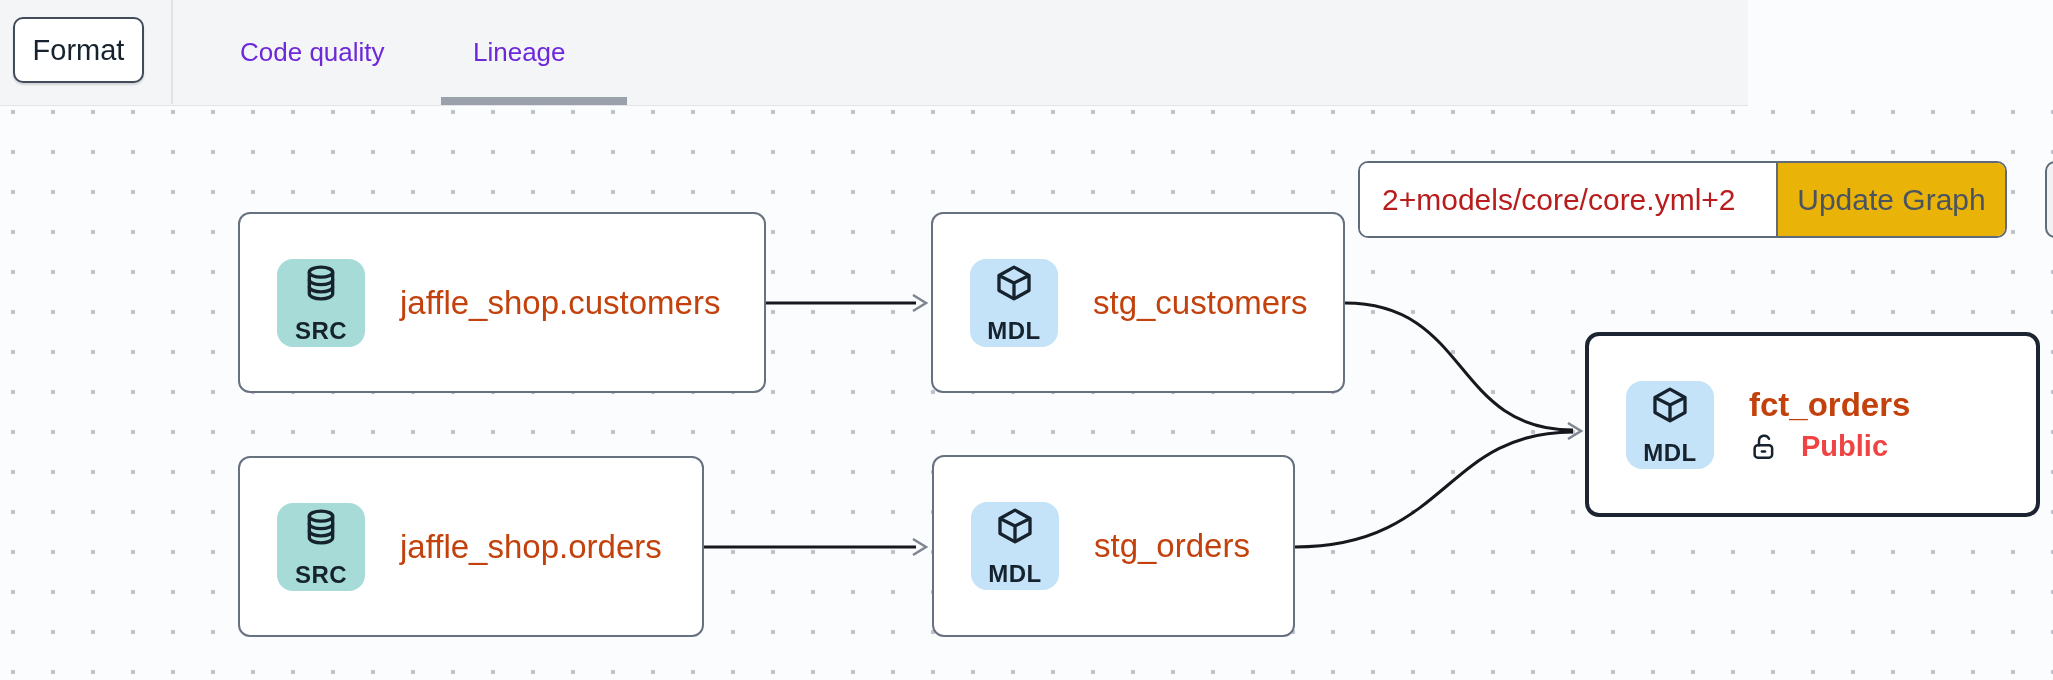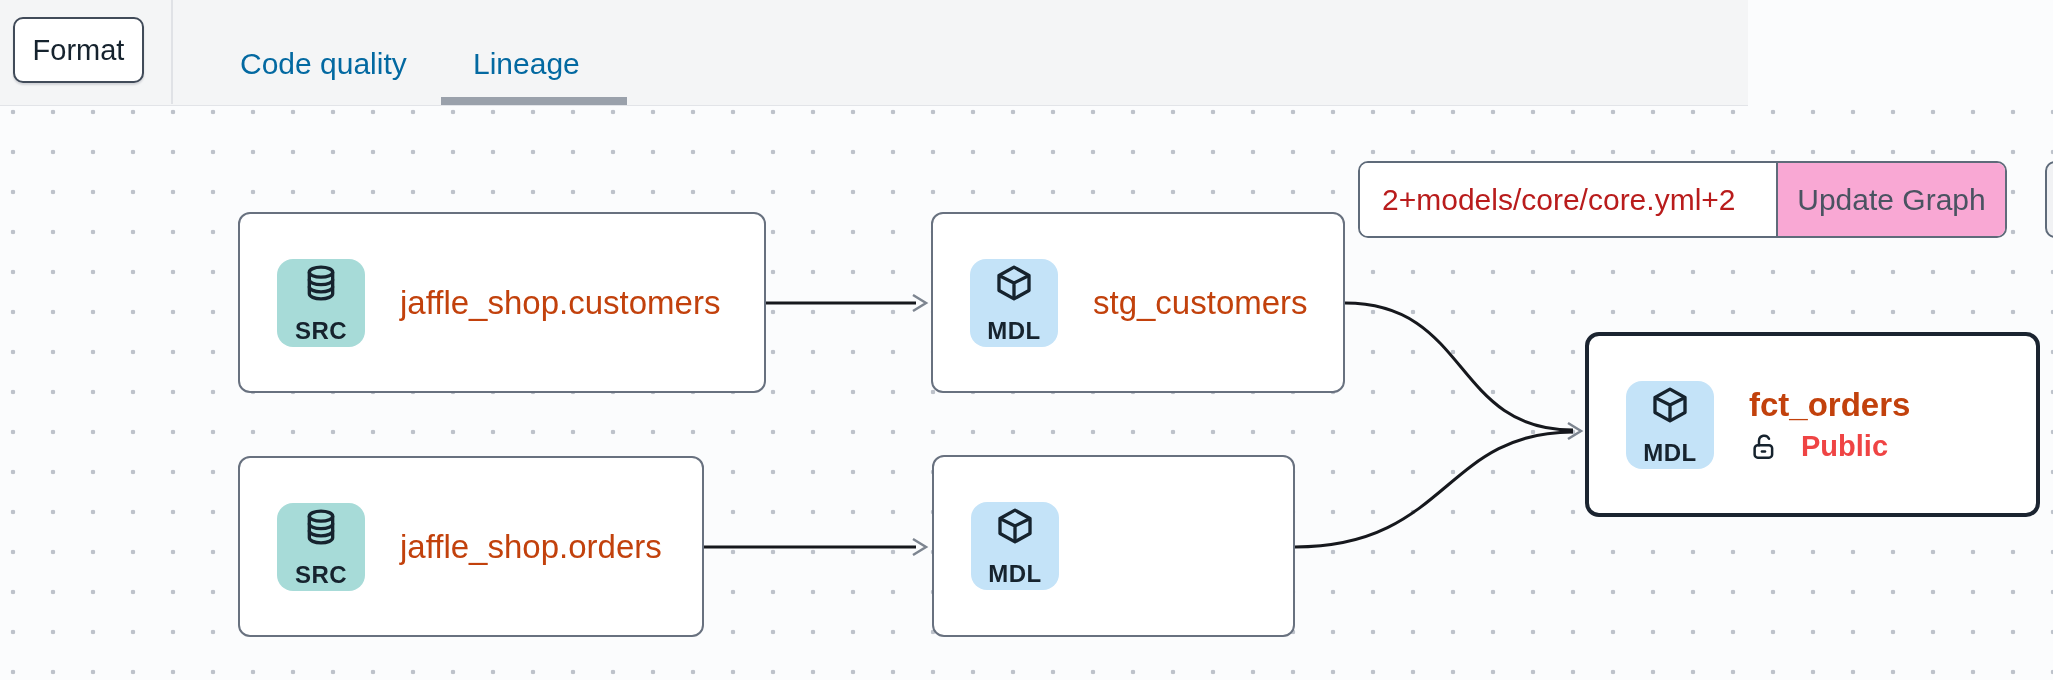--- a/index.html
+++ b/index.html
@@ -20,22 +20,22 @@
     position:absolute;left:13px;top:17px;width:131px;height:66px;
     background:#ffffff;border:2px solid #414b59;border-radius:10px;
     font-family:inherit;font-size:29px;color:#16232e;
     display:flex;align-items:center;justify-content:center;
     box-shadow:0 2px 2px rgba(20,30,45,.15);cursor:pointer;box-sizing:border-box;
   }
   .topbar-divider{
     position:absolute;left:171px;top:0;width:2px;height:104px;background:#e0e2e6;
   }
   .tab{
-    position:absolute;top:12px;height:104px;display:flex;align-items:center;
-    font-size:30px;color:#0369a1;cursor:pointer;
+    position:absolute;top:0;height:104px;display:flex;align-items:center;
+    font-size:26px;color:#6d28d9;cursor:pointer;
   }
   .tab.code{left:240px;}
   .tab.lineage{left:473px;}
   .tab-underline{
     position:absolute;left:441px;bottom:0;width:186px;height:8px;background:#9aa1ab;
   }
 
   
   .canvas{
     position:absolute;top:106px;left:0;width:2053px;height:574px;
@@ -73,21 +73,21 @@
   .selector-group{
     position:absolute;left:1358px;top:161px;height:77px;width:649px;
     display:flex;border:2px solid #5f6b7a;border-radius:10px;
     overflow:hidden;background:#ffffff;box-sizing:border-box;z-index:4;
   }
   .selector-input{
     width:416px;border:none;outline:none;font-family:inherit;
     font-size:30px;color:#b91c1c;padding:0 22px;background:#ffffff;box-sizing:border-box;
   }
   .update-btn{
-    flex:1;border:none;border-left:2px solid #5f6b7a;background:#f9a8d4;
+    flex:1;border:none;border-left:2px solid #5f6b7a;background:#eab308;
     font-family:inherit;font-size:30px;color:#4a5361;cursor:pointer;
   }
   .partial-btn{
     position:absolute;left:2045px;top:161px;width:40px;height:77px;
     background:#f1f2f4;border:2px solid #5f6b7a;border-radius:10px 0 0 10px;
     box-sizing:border-box;z-index:4;
   }
 </style>
 </head>
 <body>
@@ -152,20 +152,21 @@
   </div>
 
   <div class="node" style="left:932px;top:455px;width:363px;height:182px;">
     <div class="badge mdl">
       <svg viewBox="0 0 24 24" fill="none" stroke-width="2" stroke-linejoin="round">
         <path d="M12 2.5 L21 7.5 V16.5 L12 21.5 L3 16.5 V7.5 Z"></path>
         <path d="M3 7.5 L12 12 L21 7.5 M12 12 V21.5"></path>
       </svg>
       <span class="badge-label">MDL</span>
     </div>
+    <span class="node-title">stg_orders</span>
   </div>
 
   <div class="node selected" style="left:1585px;top:332px;width:455px;height:185px;">
     <div class="badge mdl">
       <svg viewBox="0 0 24 24" fill="none" stroke-width="2" stroke-linejoin="round">
         <path d="M12 2.5 L21 7.5 V16.5 L12 21.5 L3 16.5 V7.5 Z"></path>
         <path d="M3 7.5 L12 12 L21 7.5 M12 12 V21.5"></path>
       </svg>
       <span class="badge-label">MDL</span>
     </div>

